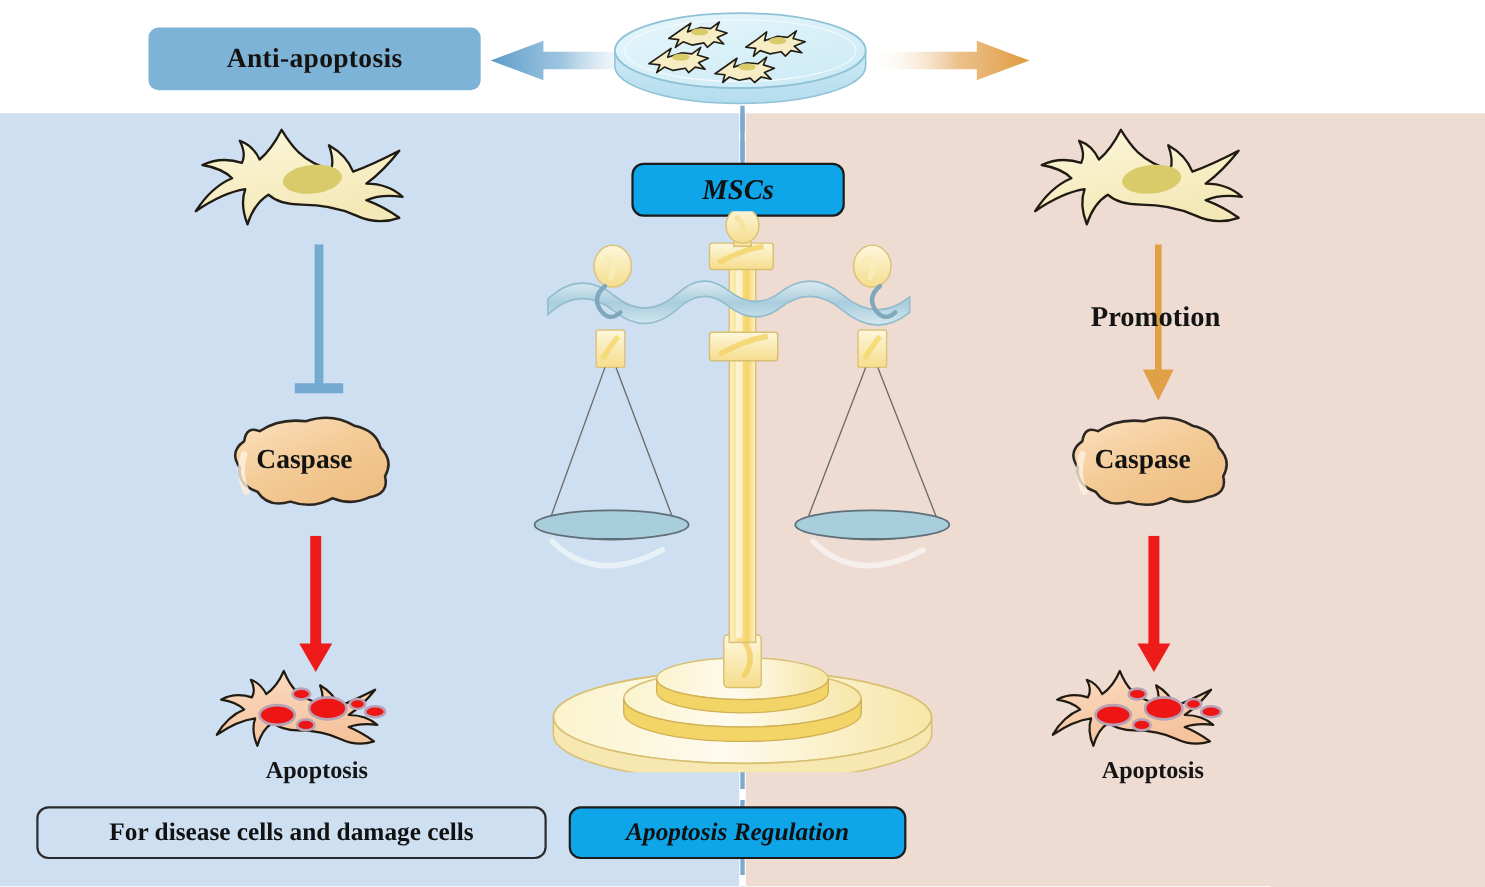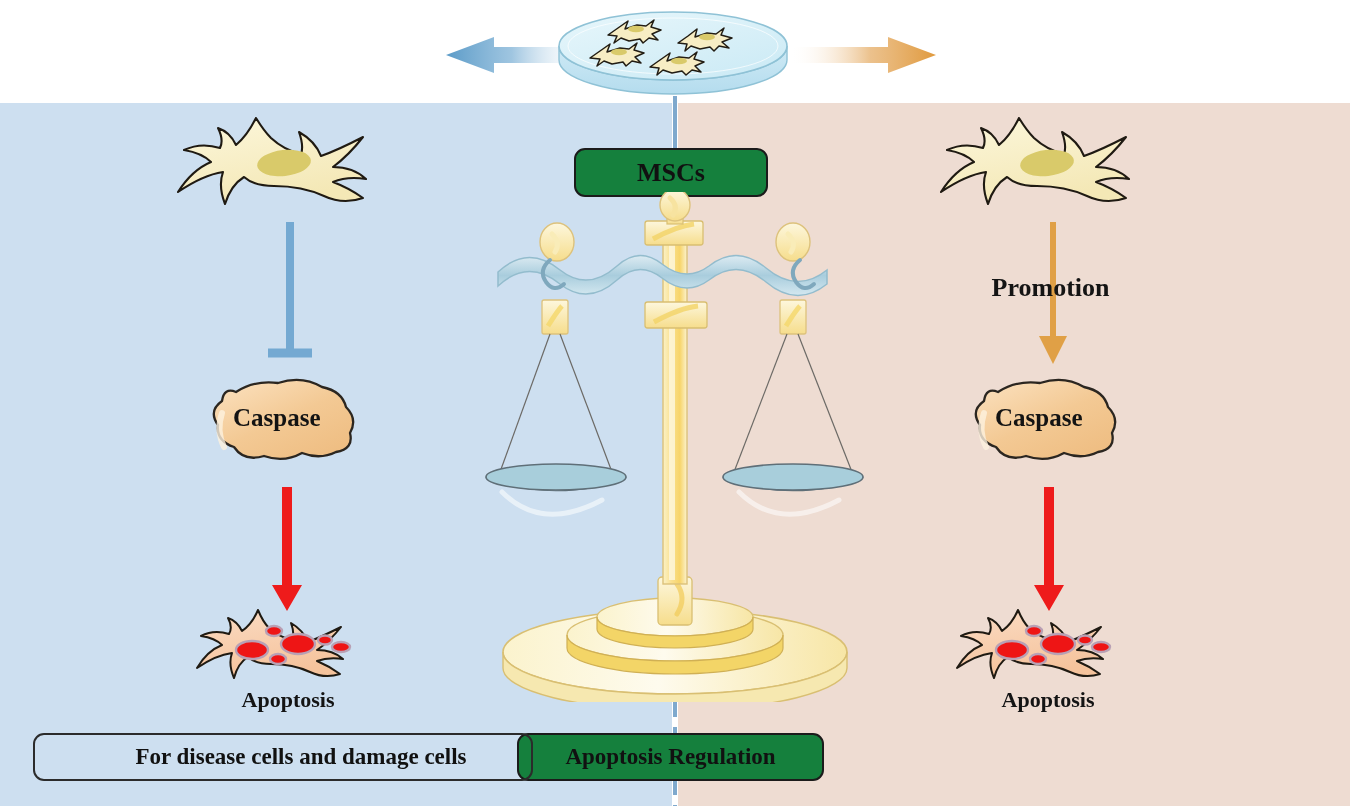--- a/index.html
+++ b/index.html
@@ -22,28 +22,28 @@
   .banner{position:absolute;top:25px;height:57px;border-radius:9px;
           display:flex;align-items:center;justify-content:center;
           font-weight:bold;font-size:25px;color:#15120f;letter-spacing:.3px;}
   #banner-anti{left:135px;width:302px;background:#7eb3d8;}
   #banner-pro {left:898px;width:302px;background:#e0a046;}
 
   
   .harrow{position:absolute;top:37px;height:36px;width:150px;}
 
   
-  .chip{position:absolute;background:#15803d;border:2.5px solid #1b1b1b;
+  .chip{position:absolute;background:#0ea5e9;border:2.5px solid #1b1b1b;
         border-radius:11px;display:flex;align-items:center;justify-content:center;
-        font-weight:bold;color:#111;}
+        font-weight:bold;color:#111;font-style:italic;}
   #chip-mscs{left:574px;top:148px;width:190px;height:45px;font-size:26px;}
   #chip-regulation{left:517px;top:733px;width:303px;height:44px;font-size:23px;}
   .chip-soft{position:absolute;border:2px solid #2b2b2b;border-radius:11px;
              display:flex;align-items:center;justify-content:center;
-             font-weight:bold;font-size:23px;color:#111;background:transparent;padding-left:36px;}
+             font-weight:bold;font-size:23px;color:#111;background:transparent;}
   #chip-disease{left:33px;top:733px;width:460px;height:44px;}
   #chip-immune{left:846px;top:733px;width:465px;height:44px;}
 
   
   .proc-label{position:absolute;font-weight:bold;font-size:26px;color:#141414;
               text-align:center;}
   #label-inhibition{left:173px;top:273px;width:170px;}
   #label-promotion {left:963px;top:273px;width:175px;}
   .apop-label{position:absolute;font-weight:bold;font-size:22px;color:#141414;
               text-align:center;width:220px;}
@@ -59,20 +59,21 @@
 </style>
 </head>
 <body>
 
 <div id="stage">
 
   <div class="panel" id="panel-left"></div>
   <div class="panel" id="panel-right"></div>
   <div id="divider"></div>
 
+  <div class="banner" id="banner-anti">Anti-apoptosis</div>
 
   <svg class="harrow" style="left:442px;" viewBox="0 0 150 36">
     <defs>
       <linearGradient id="gl" x1="1" y1="0" x2="0" y2="0">
         <stop offset="0" stop-color="#ffffff" stop-opacity="0"></stop>
         <stop offset="0.55" stop-color="#7fb2d6" stop-opacity="0.75"></stop>
         <stop offset="1" stop-color="#5b9bc8"></stop>
       </linearGradient>
     </defs>
     <path d="M150 10 L52 10 L52 0 L4 18 L52 36 L52 26 L150 26 Z" fill="url(#gl)"></path>

